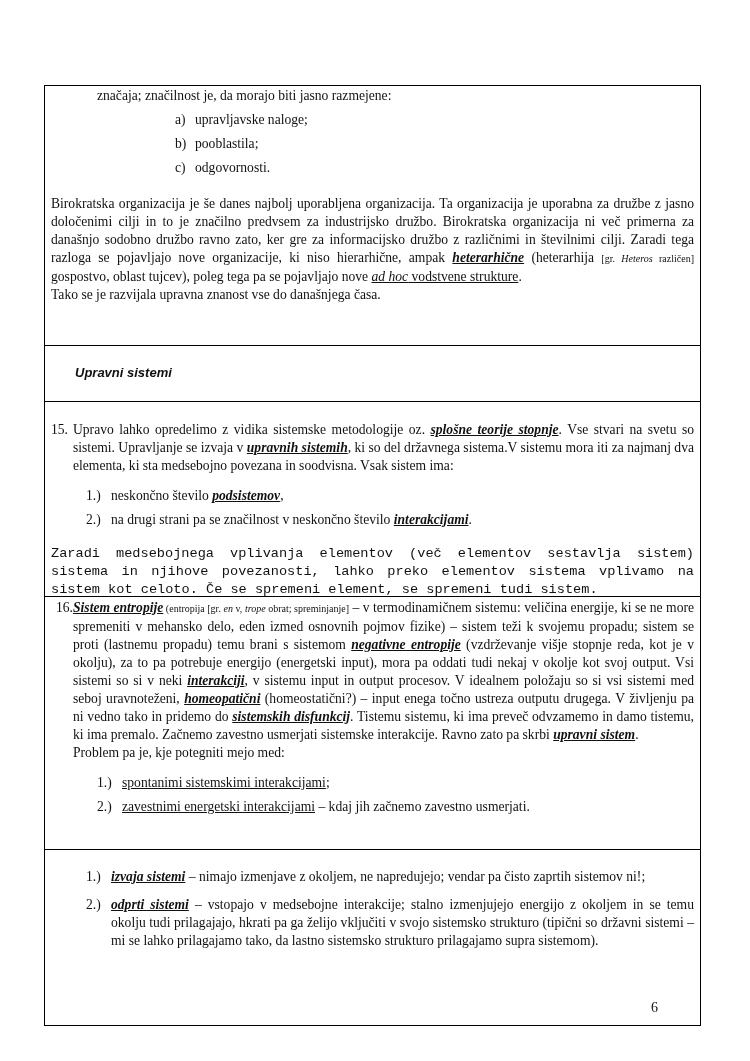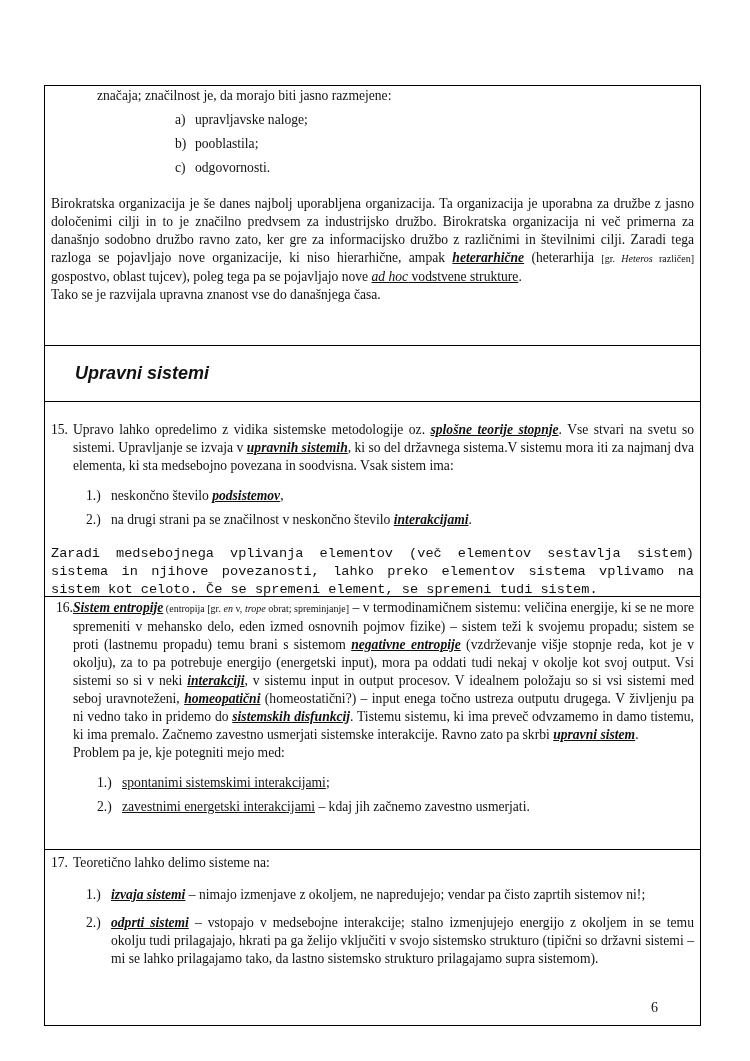--- a/index.html
+++ b/index.html
@@ -5,21 +5,21 @@
   html, body { margin:0; padding:0; background:#ffffff; }
   body { width:750px; height:1061px; position:relative; font-family:"Liberation Serif", serif; color:#111; font-size:13.6px; line-height:18px; }
   .page-table { position:absolute; left:44px; top:45px; width:657px; border:1.5px solid #000; box-sizing:border-box;margin-top:40px; }
   .row { border-top:1.5px solid #000; box-sizing:border-box; position:relative; }
   .row:first-child { border-top:none; }
   .p { margin:0; text-align:justify; }
   .b-u-i { font-weight:bold; font-style:italic; text-decoration:underline; }
   .u { text-decoration:underline; }
   .i { font-style:italic; }
   .small { font-size:10px; }
-  .heading { font-family:"Liberation Sans", sans-serif; font-weight:bold; font-style:italic; font-size:18px; }
+  .heading { font-family:"Liberation Sans", sans-serif; font-weight:bold; font-style:italic; font-size:13px; }
   .num-item { display:flex; }
   .num-item .num { flex:0 0 auto; }
   .num-item .txt { flex:1 1 auto; text-align:justify; }
   .page-num { position:absolute; left:651px; top:999px; font-size:14px; }
 </style>
 </head>
 <body>
 
 <div class="page-table">
 
@@ -83,24 +83,20 @@
         <span class="txt"><span class="u">spontanimi sistemskimi interakcijami</span><span>;</span></span>
       </div>
       <div class="num-item">
         <span class="num" style="width:25px;">2.)</span>
         <span class="txt"><span class="u">zavestnimi energetski interakcijami</span><span> – kdaj jih začnemo zavestno usmerjati.</span></span>
       </div>
     </div>
   </div>
 
   <div class="row" style="height:176px; padding:4px 6px 0 6px;">
-    <div class="num-item">
-      <span class="num" style="width:22px;">17.</span>
-      <span class="txt">Teoretično lahko delimo sisteme na:</span>
-    </div>
     <div style="margin-top:14px; padding-left:35px;">
       <div class="num-item" style="margin-bottom:10px;">
         <span class="num" style="width:25px;">1.)</span>
         <span class="txt"><span class="b-u-i">izvaja sistemi</span><span> – nimajo izmenjave z okoljem, ne napredujejo; vendar pa čisto zaprtih sistemov ni!;</span></span>
       </div>
       <div class="num-item">
         <span class="num" style="width:25px;">2.)</span>
         <span class="txt"><span class="b-u-i">odprti sistemi</span><span> – vstopajo v medsebojne interakcije; stalno izmenjujejo energijo z okoljem in se temu okolju tudi prilagajajo, hkrati pa ga želijo vključiti v svojo sistemsko strukturo (tipični so državni sistemi – mi se lahko prilagajamo tako, da lastno sistemsko strukturo prilagajamo supra sistemom).</span></span>
       </div>
     </div>

